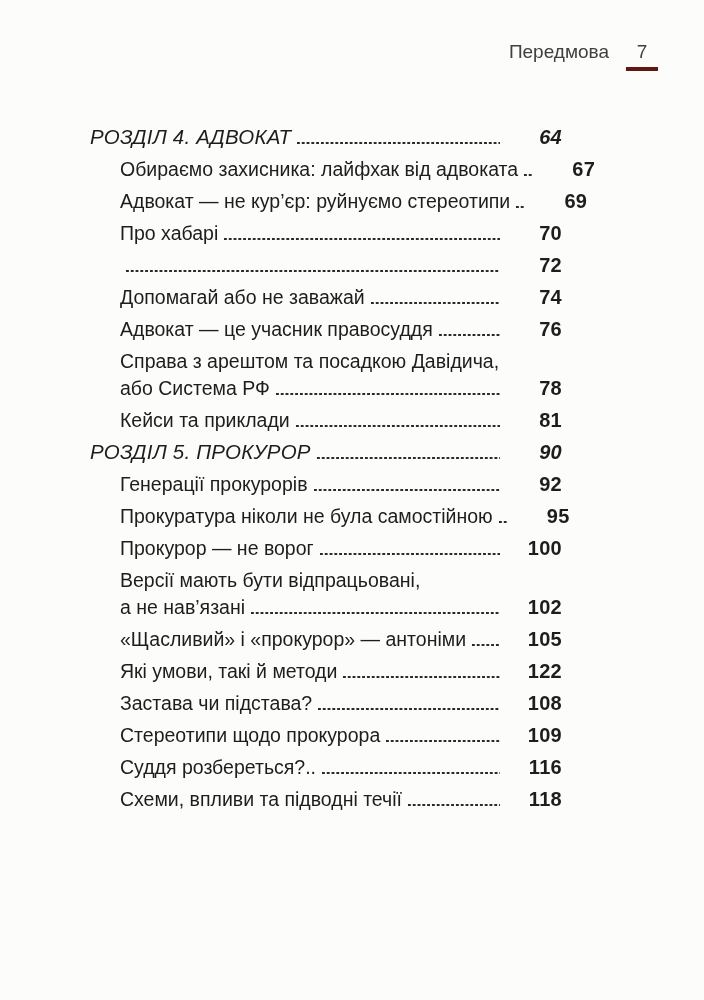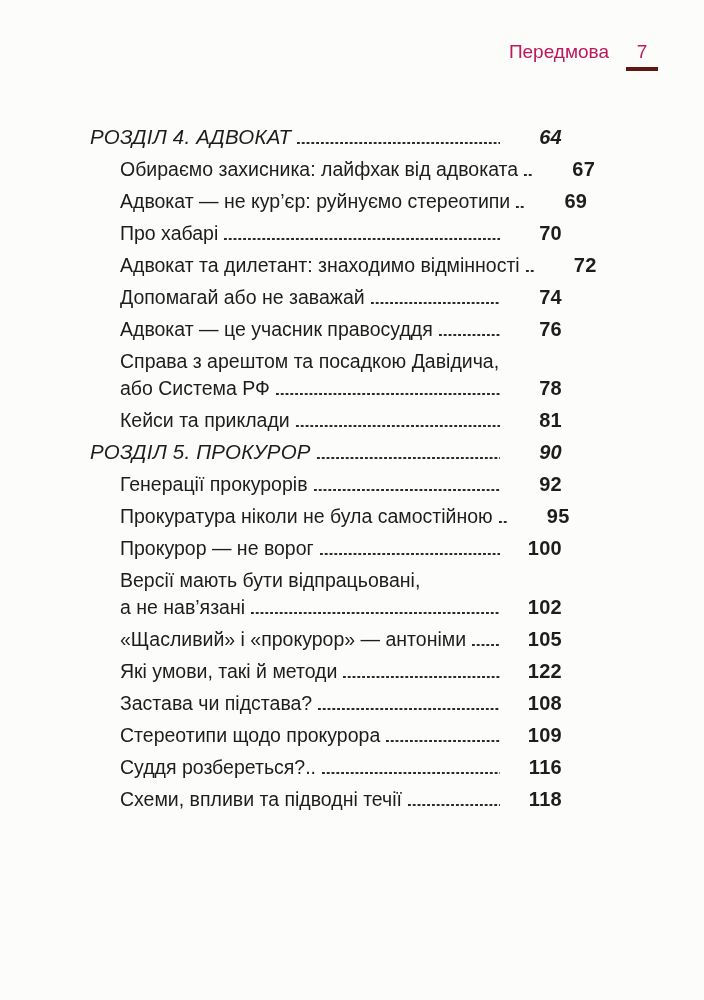--- a/index.html
+++ b/index.html
@@ -18,21 +18,21 @@
   }
 
   
   .running-header {
     display: flex;
     justify-content: flex-end;
     align-items: flex-start;
     padding: 42px 46px 0 0;
     font-size: 19px;
     line-height: 20px;
-    color: #be185d;
+    color: #404040;
   }
   .running-header .hdr-title { margin-right: 17px; }
   .hdr-folio-wrap {
     display: flex;
     flex-direction: column;
     align-items: center;
     width: 32px;
   }
   .hdr-folio-wrap .folio { font-size: 19px; }
   .accent-rule {
@@ -122,21 +122,20 @@
       <span class="pagenum">69</span>
     </div>
 
     <div class="row entry">
       <span class="title">Про хабарі</span>
       <span class="leader"></span>
       <span class="pagenum">70</span>
     </div>
 
     <div class="row entry">
-      <span class="title">Адвокат та дилетант: знаходимо відмінності</span>
       <span class="leader"></span>
       <span class="pagenum">72</span>
     </div>
 
     <div class="row entry">
       <span class="title">Допомагай або не заважай</span>
       <span class="leader"></span>
       <span class="pagenum">74</span>
     </div>
 

